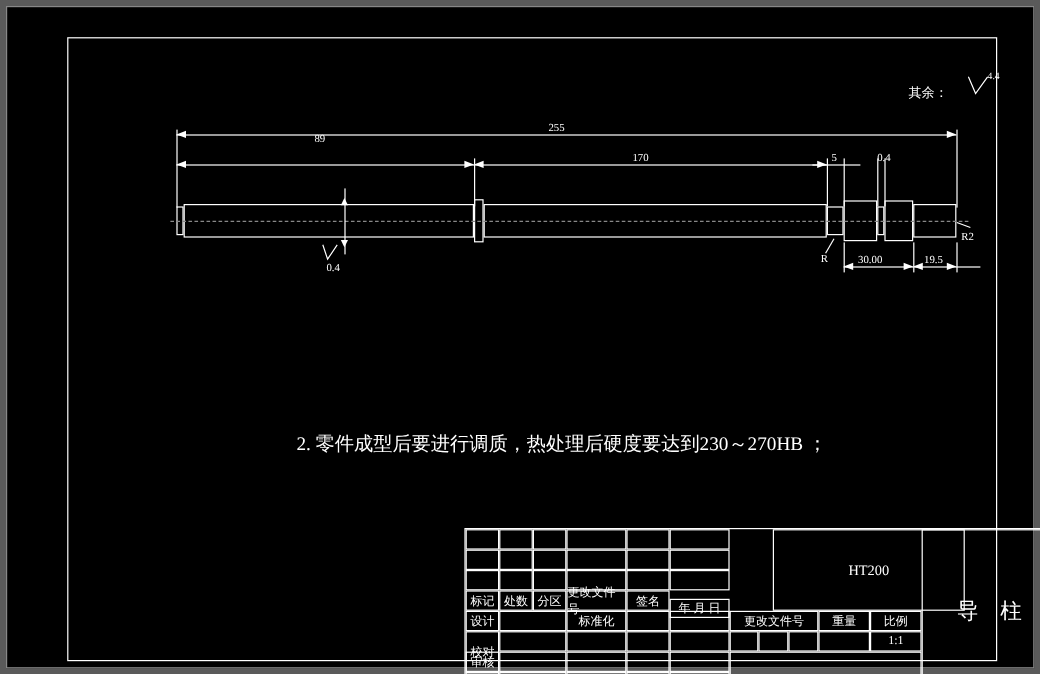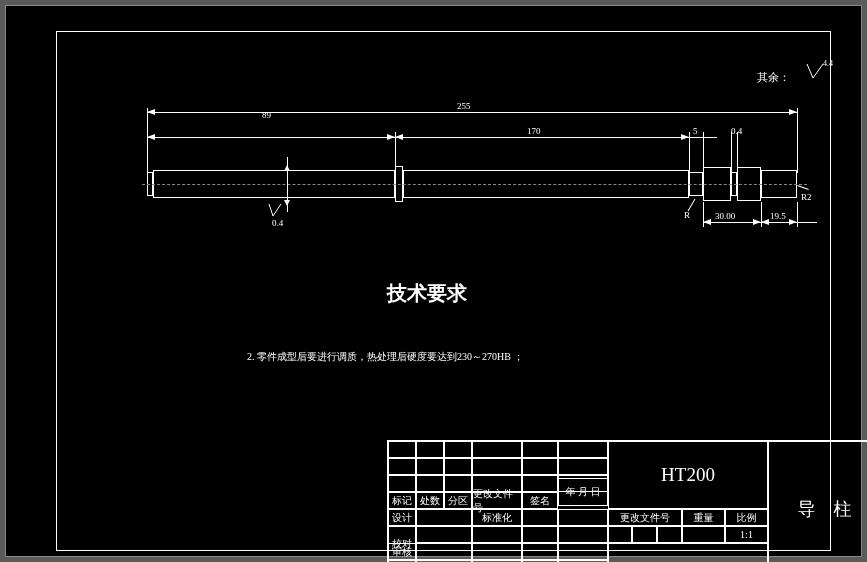--- a/index.html
+++ b/index.html
@@ -18,21 +18,21 @@
     }
     .frame {
       position: absolute;
       left: 50px; top: 25px;
       width: 775px; height: 520px;
       border: 1.5px solid #fff;
     }
     .white-text { color: #fff; position: absolute; }
     .req-title { font-size: 20px; left: 330px; top: 248px; font-weight: bold}
     .req-line1 { font-size: 14px; left: 190px; top: 288px; }
-    .req-line2 { font-size: 10px; left: 190px; top: 318px; }
+    .req-line2 { font-size: 16px; left: 190px; top: 328px; }
     .other-text { font-size: 11px; left: 700px; top: 38px; }
     .surf-sym {
       position: absolute; left: 748px; top: 30px;
       width: 20px; height: 20px;
     }
     .surf-sym svg { stroke: #fff; fill: none; }
     .surf-val1 { position:absolute; left: 766px; top: 27px; font-size:8px; color:#fff}
     
     
     .drawing { position: absolute; left: 60px; top: 70px; width: 755px; height: 160px;}
@@ -50,21 +50,21 @@
       left: 330px; top: 408px;
       width: 494px; height: 136px;
       border: 1px solid #fff;
     }
     .tb-cell {
       position: absolute; border: 1px solid #fff;
       color: #fff; font-size: 10px;
       display: flex; align-items: center; justify-content: center;
     }
     .tb-big { font-size: 18px; }
-    .tb-mid { font-size: 19px; }
+    .tb-mid { font-size: 12px; margin-left: 36px; }
     
     .arrow { position: absolute; width: 0; height: 0; }
     .arrow-l { border-top: 3px solid transparent; border-bottom: 3px solid transparent; border-right: 8px solid #fff;}
     .arrow-r { border-top: 3px solid transparent; border-bottom: 3px solid transparent; border-left: 8px solid #fff;}
   </style>
 </head>
 <body>
 
 <div class="viewport">
  <div class="frame">
@@ -148,21 +148,20 @@
      <div class="dim-line" style="left:644px;top:120px;width:56px"></div>
      <span class="dim-text" style="left:653px;top:109px">19.5</span>
      <div class="arrow arrow-l" style="left:644px;top:117px"></div>
      <div class="arrow arrow-r" style="left:672px;top:117px"></div>
 
      <div class="ext-line" style="left:170px;top:55px;height:55px"></div>
      <div class="arrow" style="left:167px;top:63px;border-left:3px solid transparent;border-right:3px solid transparent;border-bottom:6px solid #fff"></div>
      <div class="arrow" style="left:167px;top:98px;border-left:3px solid transparent;border-right:3px solid transparent;border-top:6px solid #fff"></div>
    </div>
 
-   <div class="white-text req-title">技术要求</div>
    <div class="white-text req-line2">2. 零件成型后要进行调质，热处理后硬度要达到230～270HB ；</div>
 
    <div class="title-block">
 
      <div class="tb-cell" style="left:0;top:0;width:28px;height:17px"></div>
      <div class="tb-cell" style="left:28px;top:0;width:28px;height:17px"></div>
      <div class="tb-cell" style="left:56px;top:0;width:28px;height:17px"></div>
      <div class="tb-cell" style="left:84px;top:0;width:50px;height:17px"></div>
      <div class="tb-cell" style="left:134px;top:0;width:36px;height:17px"></div>
      <div class="tb-cell" style="left:170px;top:0;width:50px;height:17px"></div>
@@ -179,21 +178,21 @@
      <div class="tb-cell" style="left:56px;top:34px;width:28px;height:17px"></div>
      <div class="tb-cell" style="left:84px;top:34px;width:50px;height:17px"></div>
      <div class="tb-cell" style="left:134px;top:34px;width:36px;height:17px"></div>
      <div class="tb-cell" style="left:170px;top:34px;width:50px;height:17px"></div>
 
      <div class="tb-cell" style="left:0;top:51px;width:28px;height:17px">标记</div>
      <div class="tb-cell" style="left:28px;top:51px;width:28px;height:17px">处数</div>
      <div class="tb-cell" style="left:56px;top:51px;width:28px;height:17px">分区</div>
      <div class="tb-cell" style="left:84px;top:51px;width:50px;height:17px">更改文件号</div>
      <div class="tb-cell" style="left:134px;top:51px;width:36px;height:17px">签名</div>
-     <div class="tb-cell" style="left:170px;top:37px;width:50px;height:28px">年 月 日</div>
+     <div class="tb-cell" style="left:170px;top:58px;width:50px;height:16px">年 月 日</div>
 
      <div class="tb-cell" style="left:0;top:68px;width:28px;height:17px">设计</div>
      <div class="tb-cell" style="left:28px;top:68px;width:56px;height:17px"></div>
      <div class="tb-cell" style="left:84px;top:68px;width:50px;height:17px">标准化</div>
      <div class="tb-cell" style="left:134px;top:68px;width:36px;height:17px"></div>
      <div class="tb-cell" style="left:170px;top:68px;width:50px;height:17px"></div>
 
      <div class="tb-cell" style="left:0;top:85px;width:28px;height:35px">校对</div>
      <div class="tb-cell" style="left:28px;top:85px;width:56px;height:17px"></div>
      <div class="tb-cell" style="left:84px;top:85px;width:50px;height:17px"></div>

